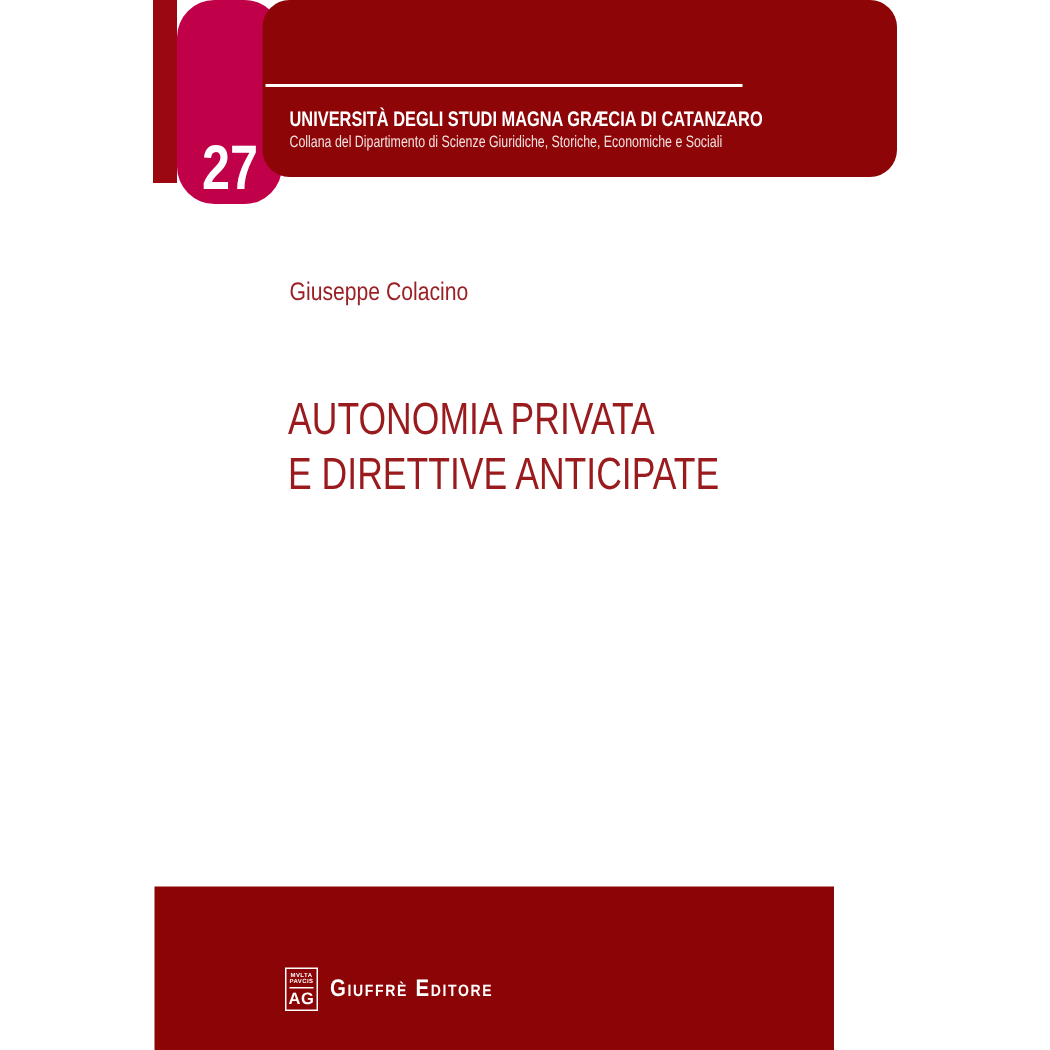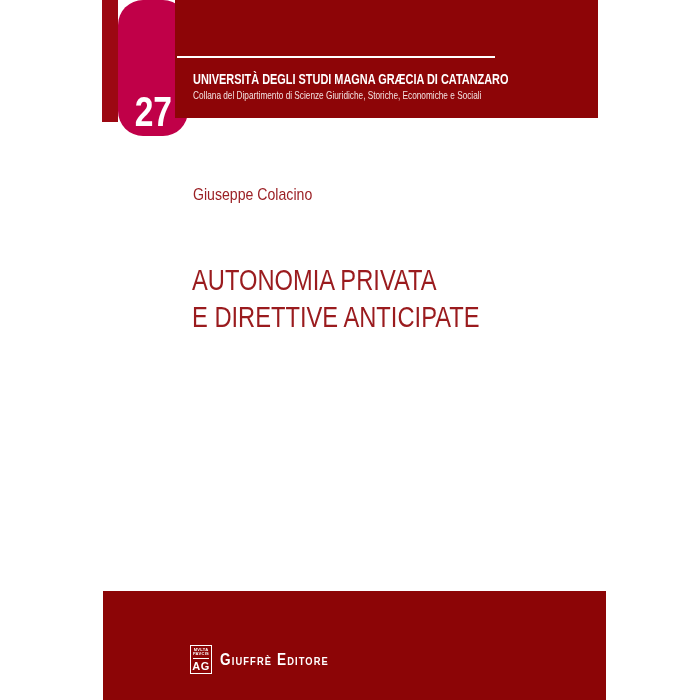--- a/index.html
+++ b/index.html
@@ -40,20 +40,21 @@
     padding-bottom: 3px;
     transform: scaleX(0.80);
     transform-origin: 50% 100%;
   }
   
   .top-band {
     position: absolute;
     left: 175px; top: 0;
     width: 423px; height: 118px;
     background: #8D0507;
+    border-radius: 18px;
   }
   .band-rule {
     position: absolute;
     left: 2px; top: 56px;
     width: 318px; height: 2px;
     background: #ffffff;
   }
   .band-text {
     position: absolute;
     left: 18px; top: 71px;
@@ -97,21 +98,21 @@
     white-space: nowrap;
   }
   .title .t-line {
     transform: scaleX(0.79);
     transform-origin: 0 50%;
   }
   
   .bottom-band {
     position: absolute;
     left: 103px; top: 591px;
-    width: 503px; height: 109px;
+    width: 453px; height: 109px;
     background: #8C0506;
   }
   .publisher {
     position: absolute;
     left: 87px; top: 54px;
     display: flex;
     align-items: center;
     gap: 8px;
   }
   .logo-box {

